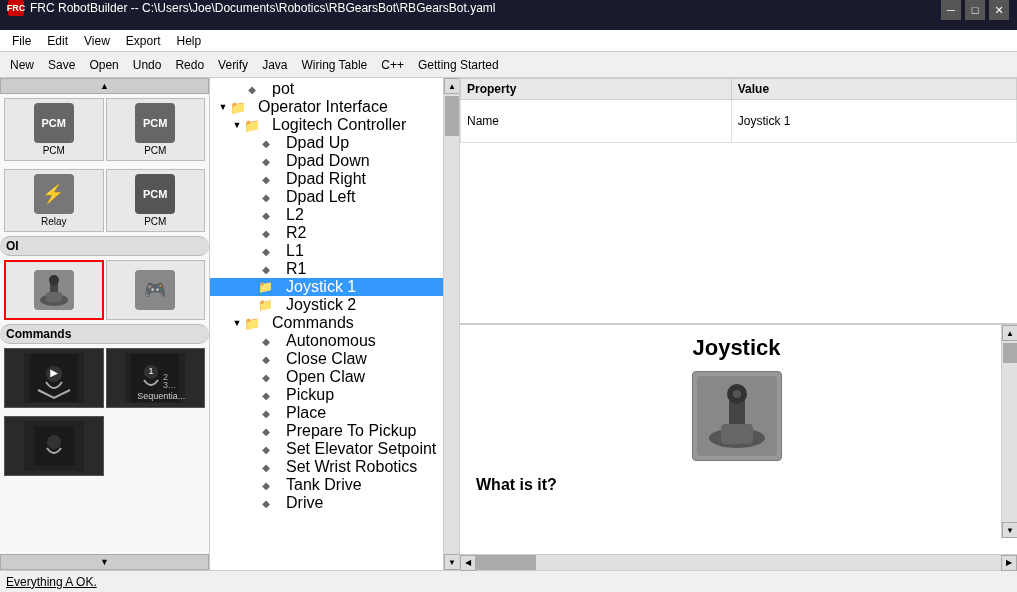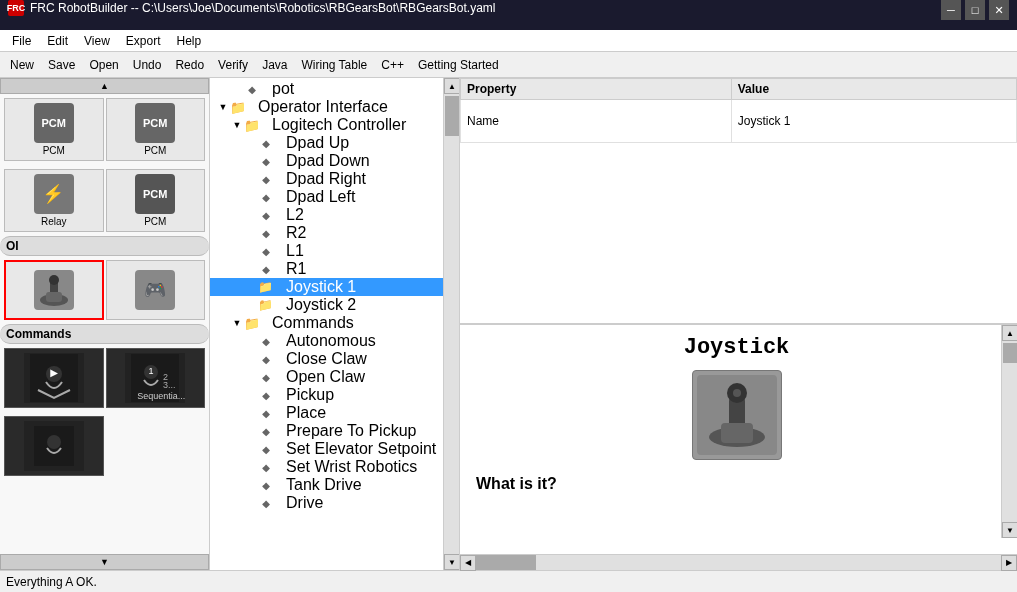--- a/index.html
+++ b/index.html
@@ -191,37 +191,37 @@
       border-top: 1px solid #ccc;
       overflow-y: auto;
       position: relative;
       padding: 10px 16px;
     }
 
     .help-title {
       font-size: 20px;
       font-weight: bold;
       margin-bottom: 10px;
-      font-family: Liberation Mono, monospace;
     }
     .help-subtitle {
       font-size: 16px;
       font-weight: bold;
       margin-top: 10px;
     }
 
     
     #statusbar {
       background: #f0f0f0;
       border-top: 1px solid #ccc;
       height: 22px;
       display: flex;
       align-items: center;
       padding: 0 6px;
       font-size: 12px;
+      text-decoration: underline;
     }
 
     
     .h-scrollbar {
       height: 16px;
       background: #f0f0f0;
       border-top: 1px solid #ccc;
       display: flex;
       align-items: center;
     }

